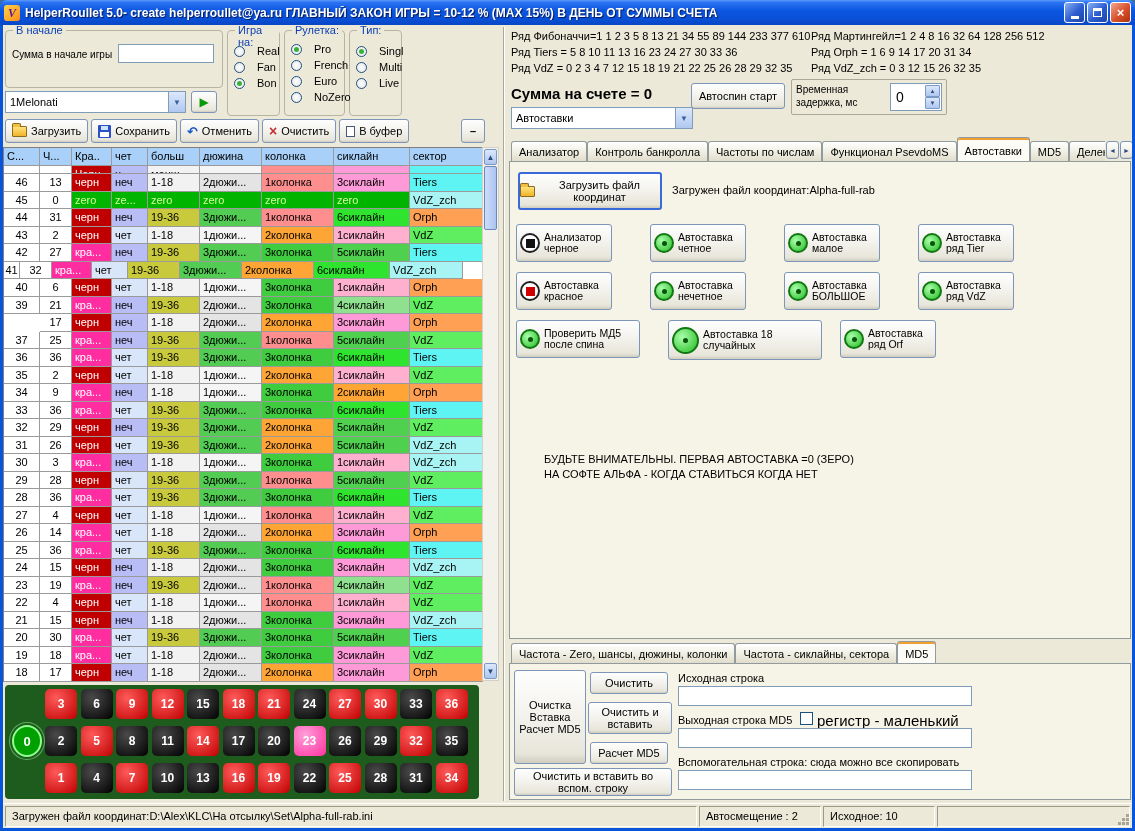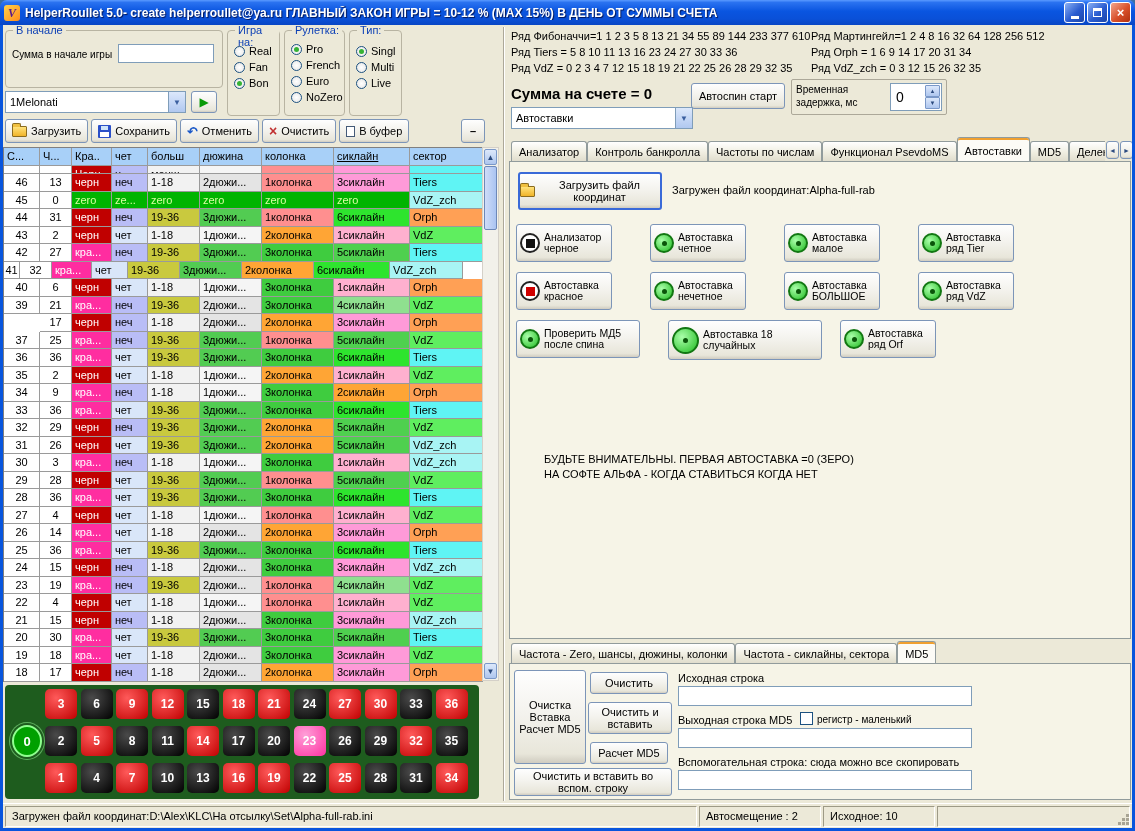--- a/index.html
+++ b/index.html
@@ -22,21 +22,21 @@
   .g-max { width:9px; height:9px; border:1px solid #fff; border-top:3px solid #fff; }
 
   
   .bodywrap { position:absolute; top:25px; left:0; right:0; bottom:0; background:#0855dd; padding:0 3px 3px 3px; }
   .content { position:relative; width:1129px; height:778px; background:#ece9d8; overflow:hidden; }
   #v-divider { position:absolute; left:500px; top:2px; width:2px; height:774px; border-left:1px solid #aca899; border-right:1px solid #fff; }
 
   
   .groupbox { position:absolute; border:1px solid #b8b4a2; border-radius:4px; }
   .groupbox .legend { position:absolute; top:-7px; left:7px; background:#ece9d8; padding:0 3px; color:#0b3fb5; font-size:11px; }
-  .radio-item { display:flex; align-items:center; gap:4px; height:16px; padding-left:6px; }
+  .radio-item { display:flex; align-items:center; gap:12px; height:16px; padding-left:6px; }
   .radio { width:11px; height:11px; border-radius:50%; border:1px solid #1c5180; background:radial-gradient(#fff,#e4e4e4); position:relative; flex:none; }
   .radio.sel::after { content:""; position:absolute; left:2px; top:2px; width:5px; height:5px; border-radius:50%; background:#35b335; }
   .rlabel { font-size:11px; }
 
   
   .btn { background:linear-gradient(180deg,#fefefe,#f4f3ee 45%,#e8e6da 90%,#d0ccc0); border:1px solid #7c95b8;
     border-radius:3px; font:11px "Liberation Sans", sans-serif; display:flex; align-items:center; justify-content:center; gap:4px; }
   .tb { background:#fff; border:1px solid #7f9db9; font:11px "Liberation Sans", sans-serif; padding:2px 3px; }
   .combobox { position:absolute; background:#fff; border:1px solid #7f9db9; display:flex; align-items:center; }
   .combo-text { flex:1; font-size:11px; padding-left:4px; white-space:nowrap; overflow:hidden; }
@@ -141,21 +141,21 @@
   #md5-panel { position:absolute; left:506px; top:638px; width:622px; height:137px; border:1px solid #919b9c; background:#f6f4e7; }
   #md5-big-btn { position:absolute; left:4px; top:6px; width:72px; height:94px; font-size:11px; text-align:center; padding:2px; }
   #md5-clear-btn { position:absolute; left:80px; top:8px; width:78px; height:22px; }
   #md5-clearpaste-btn { position:absolute; left:78px; top:38px; width:84px; height:32px; text-align:center; }
   #md5-calc-btn { position:absolute; left:80px; top:78px; width:78px; height:22px; }
   .md5-label { position:absolute; font-size:11px; }
   #src-label { left:168px; top:8px; } #out-label { left:168px; top:50px; } #aux-label { left:168px; top:92px; }
   #src-input { position:absolute; left:168px; top:22px; width:294px; height:20px; }
   #out-input { position:absolute; left:168px; top:64px; width:294px; height:20px; }
   #aux-input { position:absolute; left:168px; top:106px; width:294px; height:20px; }
-  #register-check { position:absolute; left:290px; top:48px; display:flex; align-items:flex-end; gap:4px; font-size:10px; }
+  #register-check { position:absolute; left:290px; top:48px; display:flex; align-items:flex-start; gap:4px; font-size:15px; }
   #md5-aux-btn { position:absolute; left:4px; top:104px; width:158px; height:28px; text-align:center; }
 
   
   .statusbar { position:relative; width:1129px; height:25px; background:#ece9d8; border-top:1px solid #fff; margin-top:0; }
   .status-cell { position:absolute; top:2px; height:21px; border:1px solid; border-color:#9d9a86 #fff #fff #9d9a86; font-size:11px; padding:3px 6px; white-space:nowrap; overflow:hidden; }
   #st-file { left:2px; width:692px; } #st-offset { left:696px; width:122px; } #st-initial { left:820px; width:112px; } #st-extra { left:934px; width:193px; }
   .gripdot { position:absolute; width:3px; height:3px; background:#a8a494; right:3px; bottom:3px;
     box-shadow:-4px 0 0 #a8a494, 0 -4px 0 #a8a494, -8px 0 0 #a8a494, -4px -4px 0 #a8a494, 0 -8px 0 #a8a494; }
 </style>
 </head>
@@ -279,21 +279,21 @@
 
       <div id="history-table">
           <div class="t-row t-head">
             <div class="t-cell" style="width: 36px;">С...</div>
             <div class="t-cell" style="width: 32px;">Ч...</div>
             <div class="t-cell" style="width: 40px;">Кра..</div>
             <div class="t-cell" style="width: 36px;">чет</div>
             <div class="t-cell" style="width: 52px;">больш</div>
             <div class="t-cell" style="width: 62px;">дюжина</div>
             <div class="t-cell" style="width: 72px;">колонка</div>
-            <div class="t-cell" style="width: 76px; text-decoration: underline;">сиклайн</div>
+            <div class="t-cell" style="width: 76px;">сиклайн</div>
             <div class="t-cell" style="width: 73px;">сектор</div>
           </div>
           <div class="t-row t-partial">
             <div class="t-cell" style="width: 36px; background: rgb(255, 255, 255);"></div>
             <div class="t-cell" style="width: 32px; background: rgb(255, 255, 255);"></div>
             <div class="t-cell" style="width: 40px; background: rgb(192, 0, 0); color: rgb(255, 255, 255);">Черн</div>
             <div class="t-cell" style="width: 36px; background: rgb(185, 189, 246); color: rgb(0, 0, 0);">н...</div>
             <div class="t-cell" style="width: 52px; background: rgb(242, 242, 242); color: rgb(0, 0, 0);">менш</div>
             <div class="t-cell" style="width: 62px; background: rgb(245, 245, 245);"></div>
             <div class="t-cell" style="width: 72px; background: rgb(255, 143, 143);"></div>

